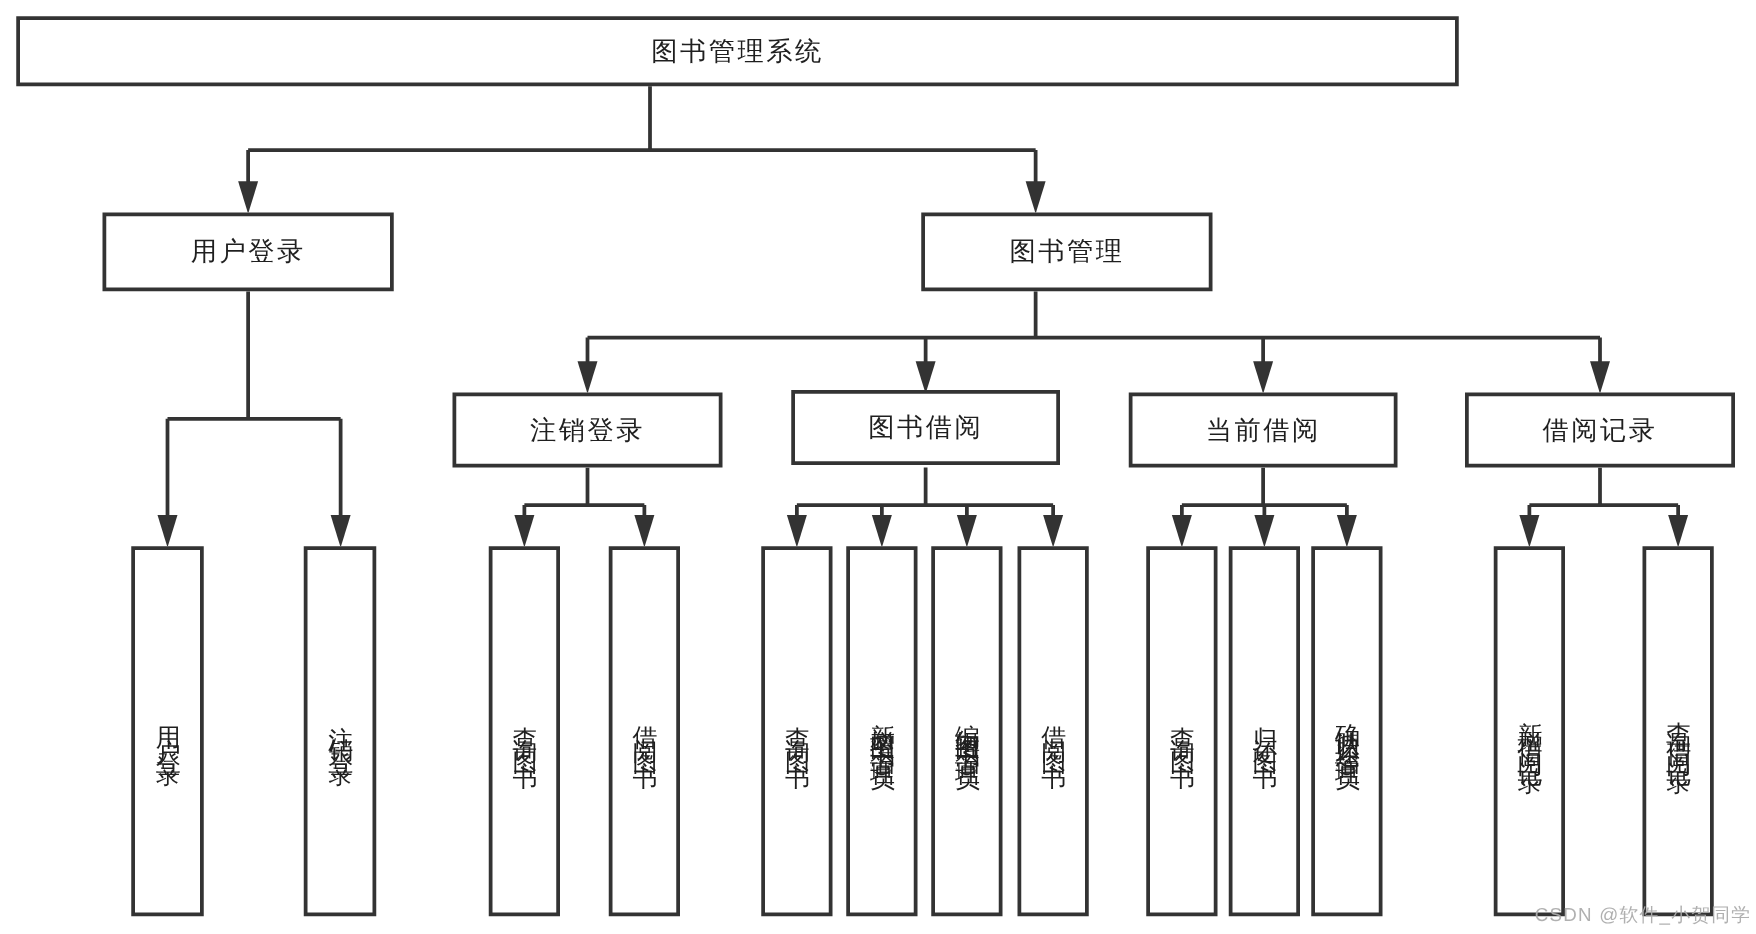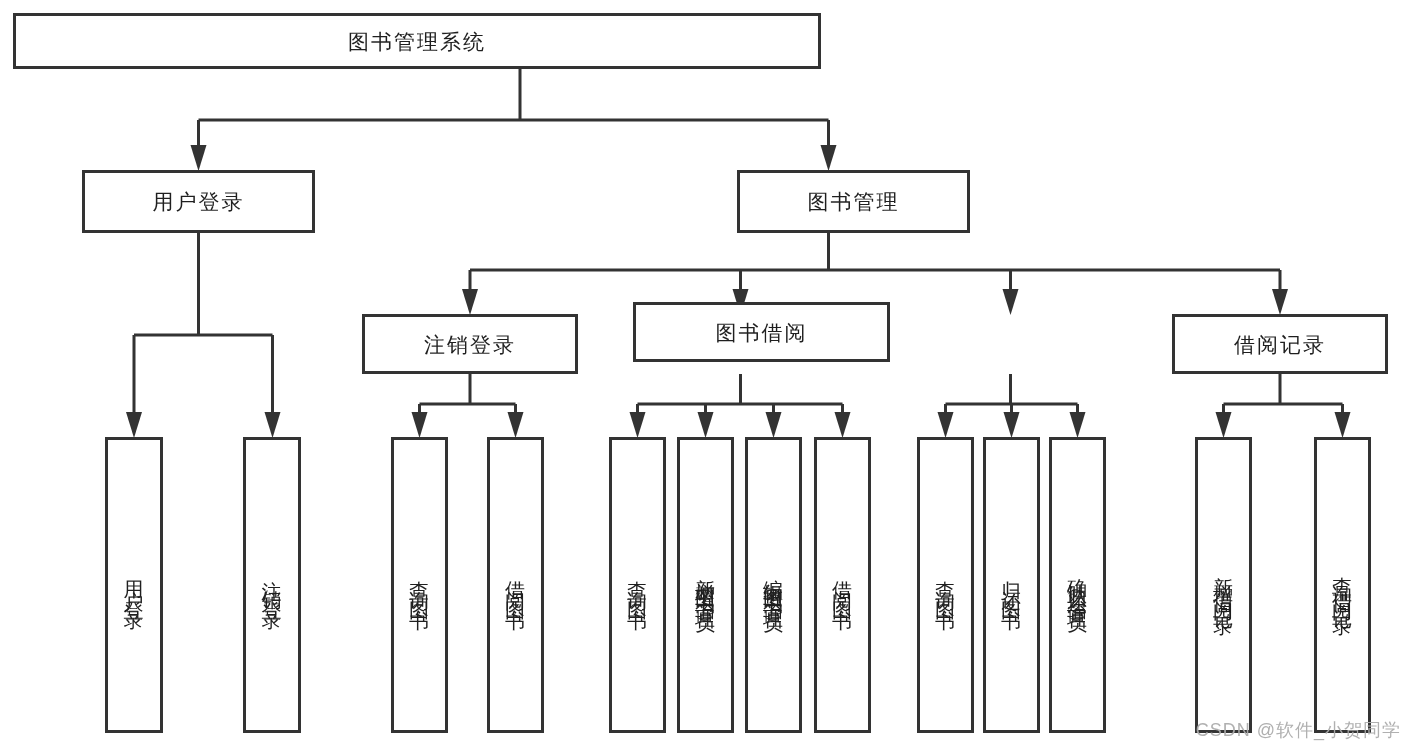--- a/index.html
+++ b/index.html
@@ -53,21 +53,21 @@
     line-height:1;
     writing-mode:vertical-rl;
     letter-spacing:10px;
     white-space:nowrap;
   }
   .watermark{
     position:absolute;
     right:4px;
     bottom:5px;
     z-index:5;
-    font-size:18px;
+    font-size:15px;
     color:rgba(172,172,172,0.95);
     letter-spacing:1px;
     white-space:nowrap;
   }
 </style>
 </head>
 <body>
 
 <div class="canvas">
 
@@ -114,36 +114,39 @@
       <polygon points="1069.5,412 1085.5,412 1077.5,438"></polygon>
     </g>
 
     <g>
       <path d="M1280 374 V404 M1223.5 404 H1342.5 M1223.5 404 V416 M1342.5 404 V416"></path>
       <polygon points="1215.5,412 1231.5,412 1223.5,438"></polygon>
       <polygon points="1334.5,412 1350.5,412 1342.5,438"></polygon>
     </g>
   </svg>
 
-  <div class="node" style="left:13px;top:13px;width:808px;height:56px">
+  <div class="node" style="left:13px;top:13px;width:1154px;height:56px">
     <span class="label">图书管理系统</span>
   </div>
 
   <div class="node" style="left:82px;top:170px;width:233px;height:63px">
     <span class="label">用户登录</span>
   </div>
   <div class="node" style="left:737px;top:170px;width:233px;height:63px">
     <span class="label">图书管理</span>
   </div>
 
   <div class="node" style="left:362px;top:314px;width:216px;height:60px">
     <span class="label">注销登录</span>
   </div>
-  <div class="node" style="left:633px;top:302px;width:257px;height:60px">
+  <div class="node" style="left:633px;top:312px;width:215px;height:60px">
     <span class="label">图书借阅</span>
+  </div>
+  <div class="node" style="left:903px;top:314px;width:215px;height:60px">
+    <span class="label">当前借阅</span>
   </div>
   <div class="node" style="left:1172px;top:314px;width:216px;height:60px">
     <span class="label">借阅记录</span>
   </div>
 
   <div class="node" style="left:105px;top:437px;width:58px;height:296px">
     <span class="vlabel">用户登录</span>
   </div>
   <div class="node" style="left:243px;top:437px;width:58px;height:296px">
     <span class="vlabel">注销登录</span>

